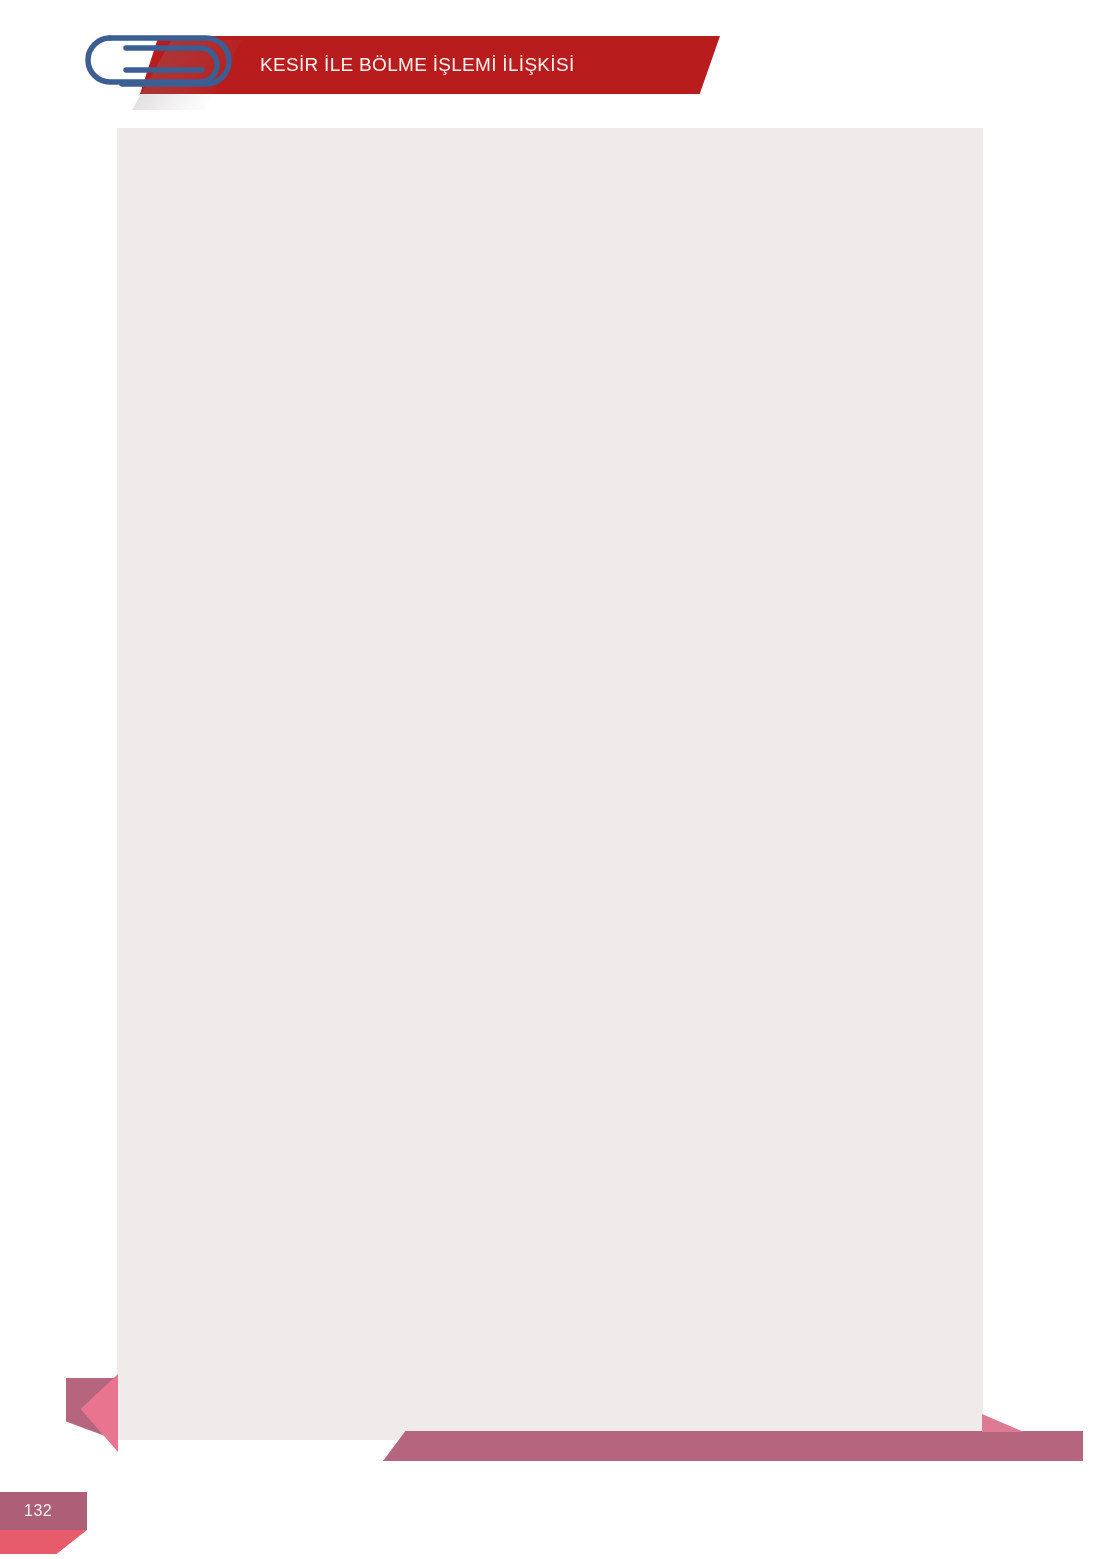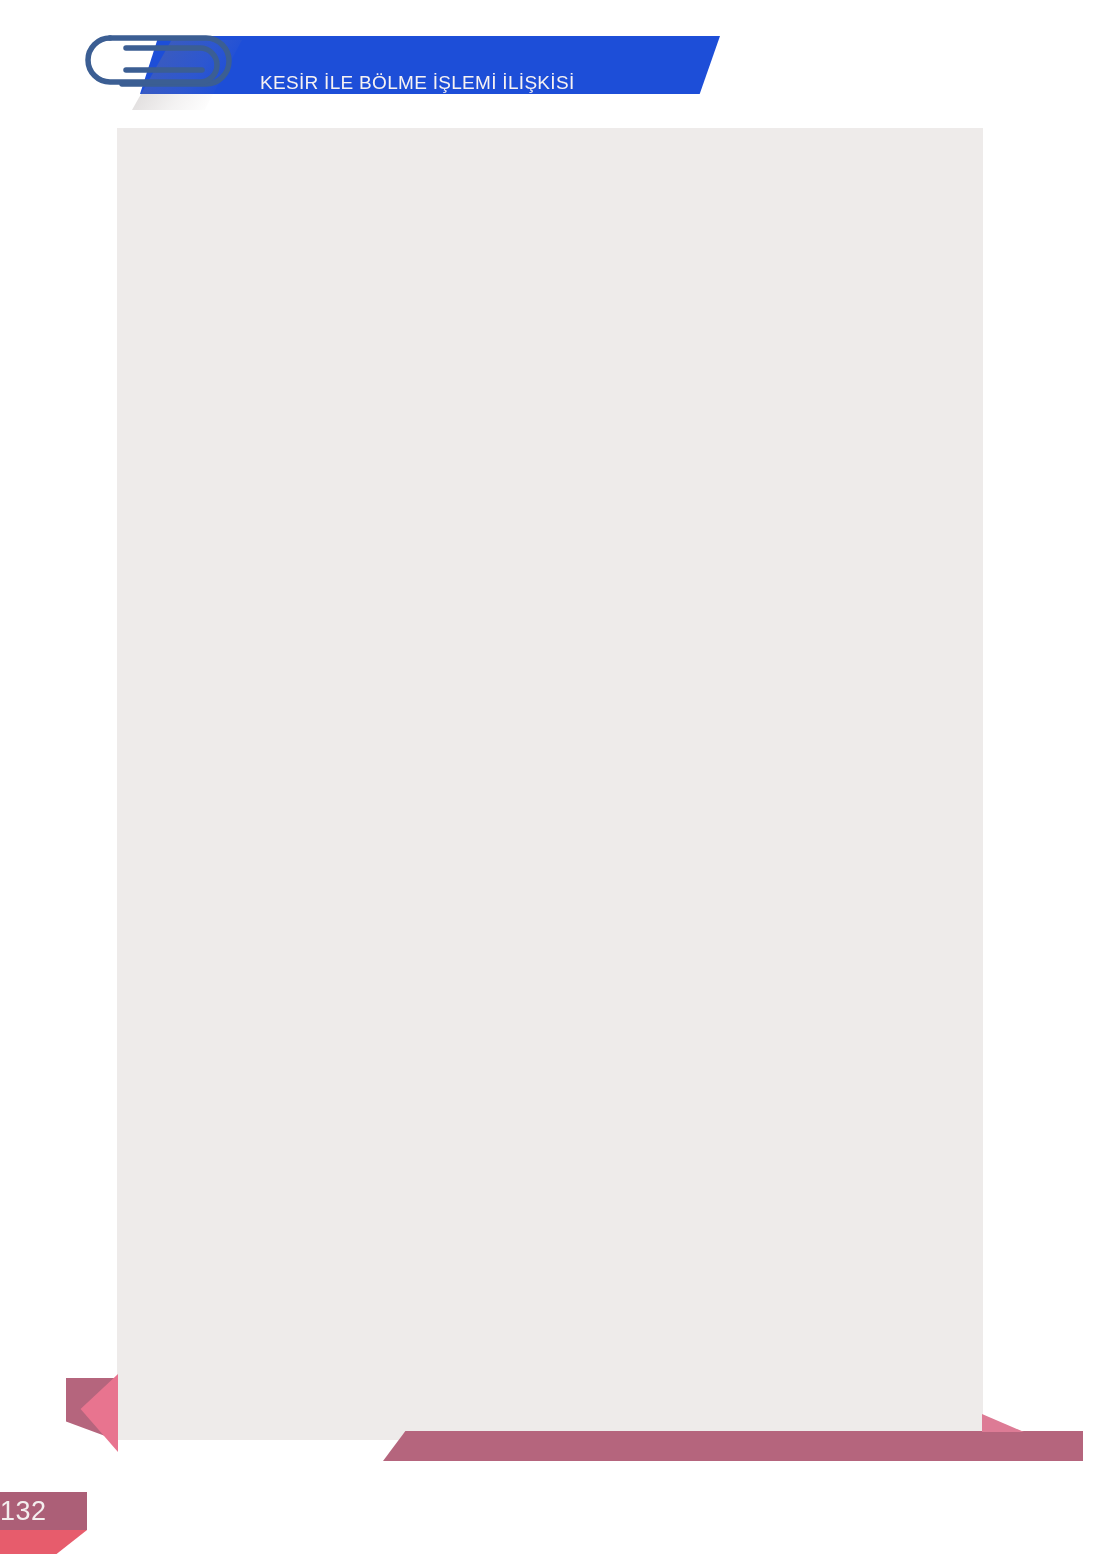--- a/index.html
+++ b/index.html
@@ -19,24 +19,24 @@
     overflow: hidden;
   }
 
   
   .header-banner {
     position: absolute;
     left: 140px;
     top: 36px;
     width: 580px;
     height: 58px;
-    background: #1d4ed8;
+    background: #b91c1c;
     clip-path: polygon(3.2% 0%, 100% 0%, 96.5% 100%, 0% 100%);
     display: flex;
-    align-items: flex-end;
+    align-items: center;
     z-index: 2;
   }
   .header-title {
     color: #f7f2f2;
     font-size: 19px;
     letter-spacing: 0.3px;
     margin-left: 120px;
     white-space: nowrap;
   }
   .banner-shadow {
@@ -209,21 +209,22 @@
     top: 1492px;
     width: 87px;
     height: 38px;
     background: #ac5f77;
     display: flex;
     align-items: center;
     z-index: 7;
   }
   .page-num-text {
     color: #f4eeee;
-    font-size: 27px;
+    font-size: 16px;
+    margin-left: 24px;
     letter-spacing: 0.5px;
   }
   .page-num-ribbon {
     position: absolute;
     left: 0px;
     top: 1530px;
     width: 87px;
     height: 24px;
     background: #e75c6c;
     clip-path: polygon(0% 0%, 100% 0%, 65% 100%, 0% 100%);

